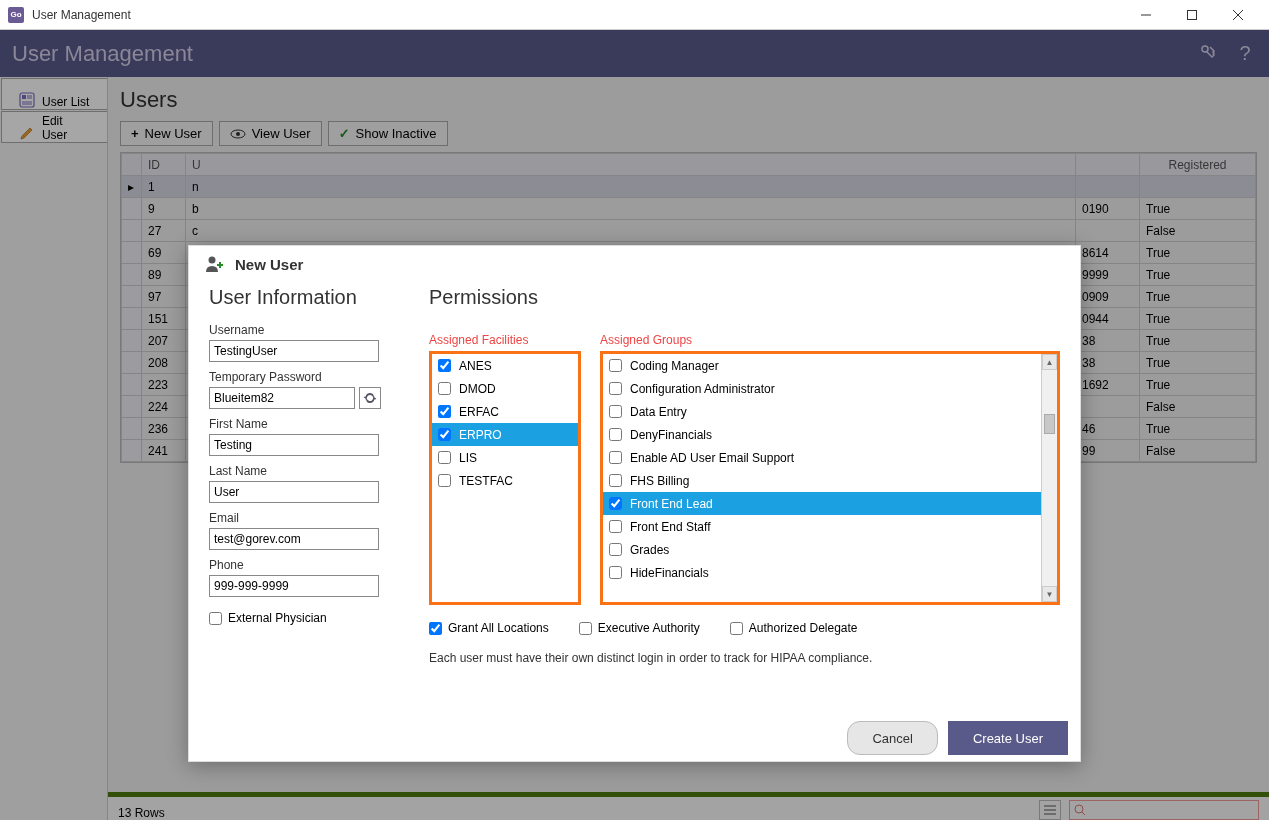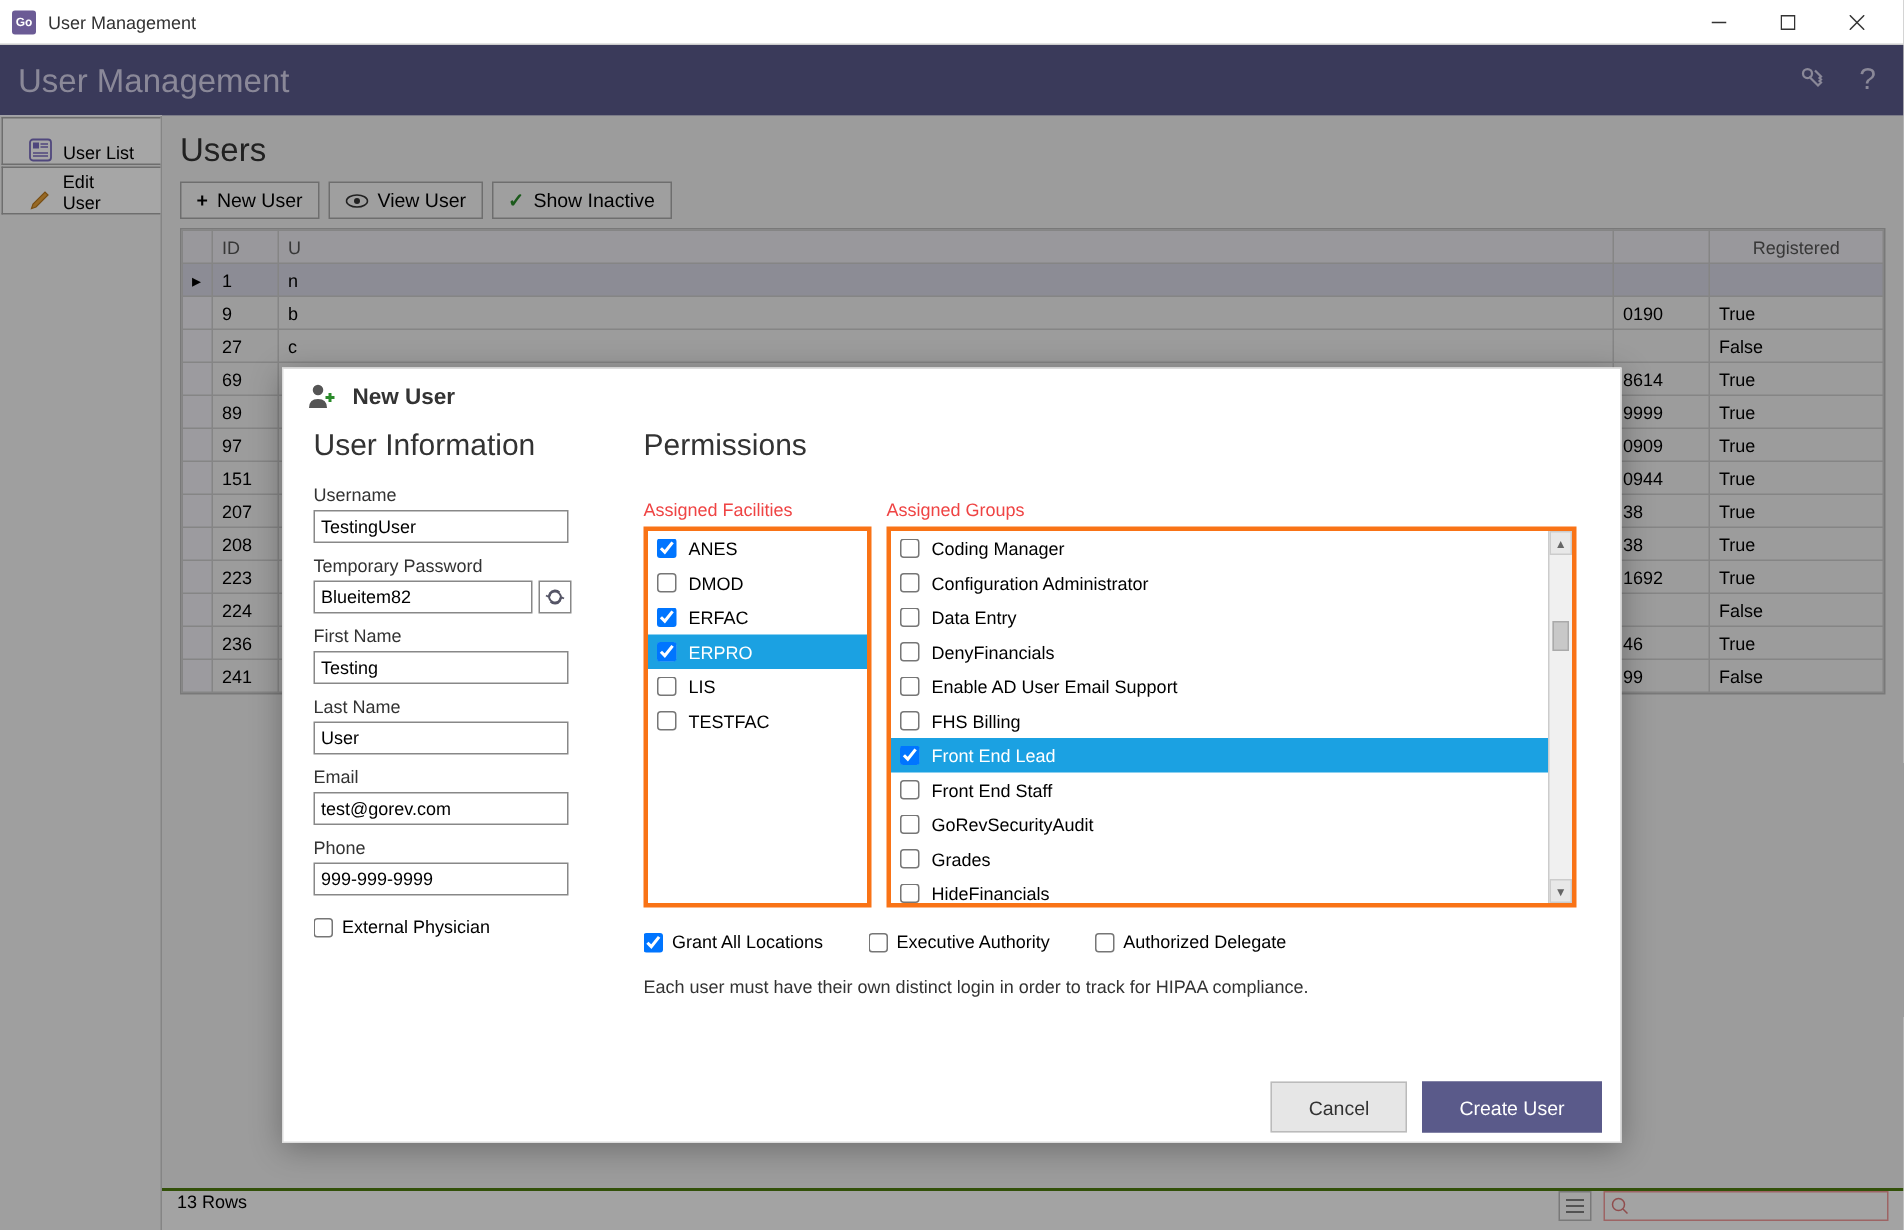--- a/index.html
+++ b/index.html
@@ -32,36 +32,36 @@
 
 
 .table-wrap { border: 1px solid #bbb; }
 .table { width: 100%; border-collapse: collapse; font-size: 12px; }
 .table th, .table td { border: 1px solid #ccc; padding: 3px 6px; text-align: left; height: 22px; }
 .table th { background: #eceaf0; font-weight: 400; color: #555; }
 .table tr.focus-row td { background: #d8d8e5; }
 .row-selector { width: 20px; background: #f0eef5; }
 
 
-.footer { position: absolute; bottom: 0; left: 0; right: 0; height: 28px; border-top: 2px solid #4d7c0f; display: flex; align-items: flex-start; padding: 0 10px; background: #fafafa; font-size: 12px; gap:8px;}
+.footer { position: absolute; bottom: 0; left: 0; right: 0; height: 28px; border-top: 5px solid #4d7c0f; display: flex; align-items: flex-end; padding: 0 10px; background: #fafafa; font-size: 12px; gap:8px;}
 .footer .spacer { flex: 1; }
 .footer .foot-btn { width: 22px; height: 20px; border: 1px solid #bbb; display:flex;align-items:center;justify-content:center;cursor:pointer; }
 .footer .search-box { flex: 0 0 190px; border: 1px solid #f29a9a; height: 20px; display: flex; align-items: center; padding: 0 4px; color: #d77; }
 
 
 .dim { position: absolute; inset: 0; background: rgba(0,0,0,0.35); }
 
 
 .modal { position: absolute; left: 188px; top: 168px; width: 893px; height: 517px; background: #fff; box-shadow: 0 4px 20px rgba(0,0,0,0.3); border: 1px solid #ddd; }
 .modal-header { height: 36px; display: flex; align-items: center; padding: 0 16px; gap: 10px; }
 .modal-header .nu-icon { font-size: 16px; color: #555; position:relative; }
 .modal-header .nu-title { font-size: 15px; font-weight: 600; color: #333; }
 .modal-body { padding: 4px 20px 12px 20px; display: flex; gap: 20px; }
 .col-left { width: 200px; }
-.col-right { flex: 1; display: flex; gap: 10px; flex-wrap: wrap; }
+.col-right { flex: 1; display: flex; gap: 10px; flex-wrap: wrap; justify-content: space-between; }
 .section-h { font-size: 20px; font-weight: 400; color: #333; margin-bottom: 14px; }
 .field-label { font-size: 12px; color: #333; margin-top: 8px; margin-bottom: 3px; display: block; }
 .field-input { width: 170px; height: 22px; border: 1px solid #888; padding: 0 4px; font-size: 12px; }
 .pw-row { display:flex; align-items:center; gap:4px; }
 .refresh-btn { width: 22px; height: 22px; border: 1px solid #888; display:flex;align-items:center;justify-content:center;cursor:pointer;font-size:12px;color:#556; }
 .chk-row { display: flex; align-items: center; gap: 6px; font-size: 12px; margin-top: 14px; }
 .chk-row input { width: 13px; height: 13px; }
 
 .perm-col { display:flex; flex-direction:column; }
 .perm-label { font-size: 12px; margin-bottom: 4px; color:#ef4444; }
@@ -74,21 +74,21 @@
 .grp-scroll { position:absolute; right:0; top:0; bottom:0; width:16px; background:#f0f0f0; border-left:1px solid #ccc; }
 .grp-thumb { position:absolute; left:2px; right:2px; top:60px; height:20px; background:#c8c8c8; border:1px solid #aaa; }
 .grp-arrow { position:absolute; left:0; right:0; height:16px; display:flex;align-items:center;justify-content:center;font-size:8px;color:#666;background:#e8e8e8;border:1px solid #ccc; }
 
 .perm-bottom-row { width: 100%; display: flex; gap: 30px; align-items: center; font-size: 12px; margin-top: 6px; }
 .perm-bottom-row label { display:flex; align-items:center; gap:6px; }
 .hipaa-note { font-size: 12px; color: #333; margin-top: 6px; width:100%; }
 
 .modal-footer { position: absolute; bottom: 0; left: 0; right: 0; height: 46px; display: flex; align-items: center; justify-content: flex-end; padding: 0 12px; gap: 10px; }
 .btn { height: 34px; padding: 0 24px; border: 1px solid #bbb; font-size: 13px; cursor: pointer; }
-.btn.cancel { background: #e6e6e6; color: #333; }
+.btn.cancel { background: #e6e6e6; color: #333; border-radius: 13px; }
 .btn.primary { background: #5a5a8a; color: #fff; border-color: #5a5a8a; }
 
 svg { display:block; }
 </style>
 </head>
 <body>
 
 <div class="titlebar">
   <div class="app-icon">Go</div>
   <div class="title">User Management</div>
@@ -410,24 +410,20 @@
                 <div class="list-item selected">
                   <input type="checkbox" checked="" style="">
                   <span>Front End Lead</span>
                 </div>
                 <div class="list-item">
                   <input type="checkbox" style="">
                   <span>Front End Staff</span>
                 </div>
                 <div class="list-item">
                   <input type="checkbox" style="">
-                  <span>GoRevSecurityAudit</span>
-                </div>
-                <div class="list-item">
-                  <input type="checkbox" style="">
                   <span>Grades</span>
                 </div>
                 <div class="list-item">
                   <input type="checkbox" style="">
                   <span>HideFinancials</span>
                 </div>
               </div>
             <div class="grp-scroll">
               <div class="grp-arrow" style="top:0;">▲</div>
               <div class="grp-thumb"></div>

